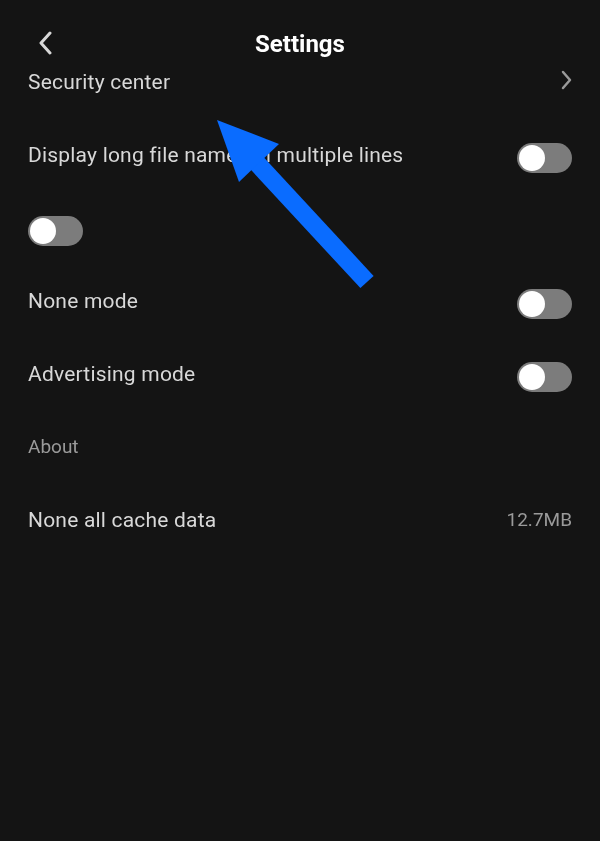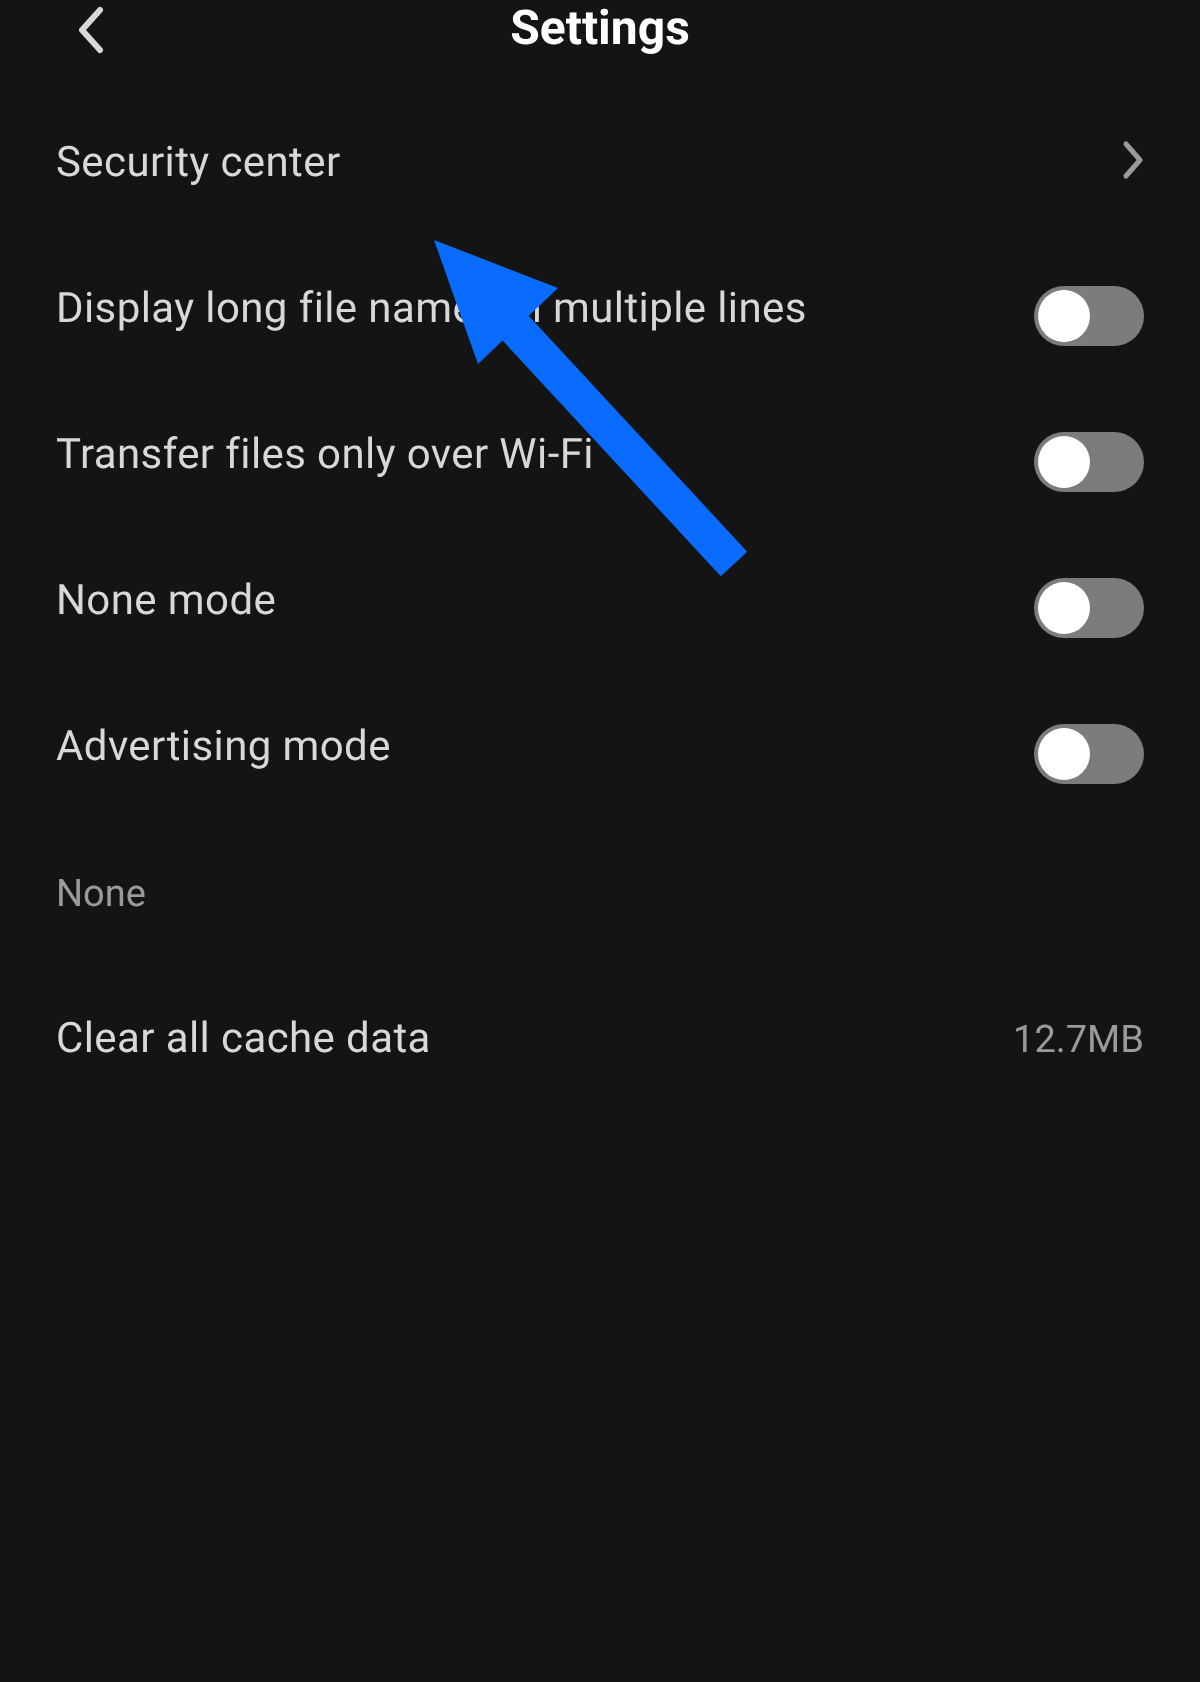--- a/index.html
+++ b/index.html
@@ -8,23 +8,23 @@
       height: 841px;
       background: #141414;
       font-family: -apple-system, BlinkMacSystemFont, 'Segoe UI', Roboto, sans-serif;
       color: #e8e8e8;
       overflow: hidden;
       position: relative;
     }
     .header {
       height: 70px;
       display: flex;
-      align-items: flex-start;
+      align-items: flex-end;
       position: relative;
-      padding: 0 20px;
+      padding: 12px 20px;
     }
     .back-btn {
       width: 30px;
       height: 30px;
       display: flex;
       align-items: center;
       justify-content: center;
       cursor: pointer;
       position: absolute;
       left: 30px;
@@ -109,46 +109,45 @@
   </div>
 
   <div class="row">
     <span class="row-label">Display long file names in multiple lines</span>
     <div class="toggle">
       <div class="toggle-knob"></div>
     </div>
   </div>
 
   <div class="row">
-    <span class="row-label">Transfer files only over Wi-Fi</span>
     <div class="toggle">
       <div class="toggle-knob"></div>
     </div>
   </div>
 
   <div class="row">
     <span class="row-label">None mode</span>
     <div class="toggle">
       <div class="toggle-knob"></div>
     </div>
   </div>
 
   <div class="row">
     <span class="row-label">Advertising mode</span>
     <div class="toggle">
       <div class="toggle-knob"></div>
     </div>
   </div>
 
   <div class="row">
-    <span class="row-value">None</span>
+    <span class="row-value">About</span>
   </div>
 
   <div class="row">
-    <span class="row-label">Clear all cache data</span>
+    <span class="row-label">None all cache data</span>
     <span class="row-value">12.7MB</span>
   </div>
 
 
 </div>
 
 <svg class="arrow-overlay" width="200" height="200" viewBox="0 0 200 200">
   <line x1="180" y1="170" x2="55" y2="35" stroke="#0a6cff" stroke-width="18" stroke-linecap="butt"></line>
   <polygon points="30,8 92,32 52,70" fill="#0a6cff"></polygon>
 </svg>

